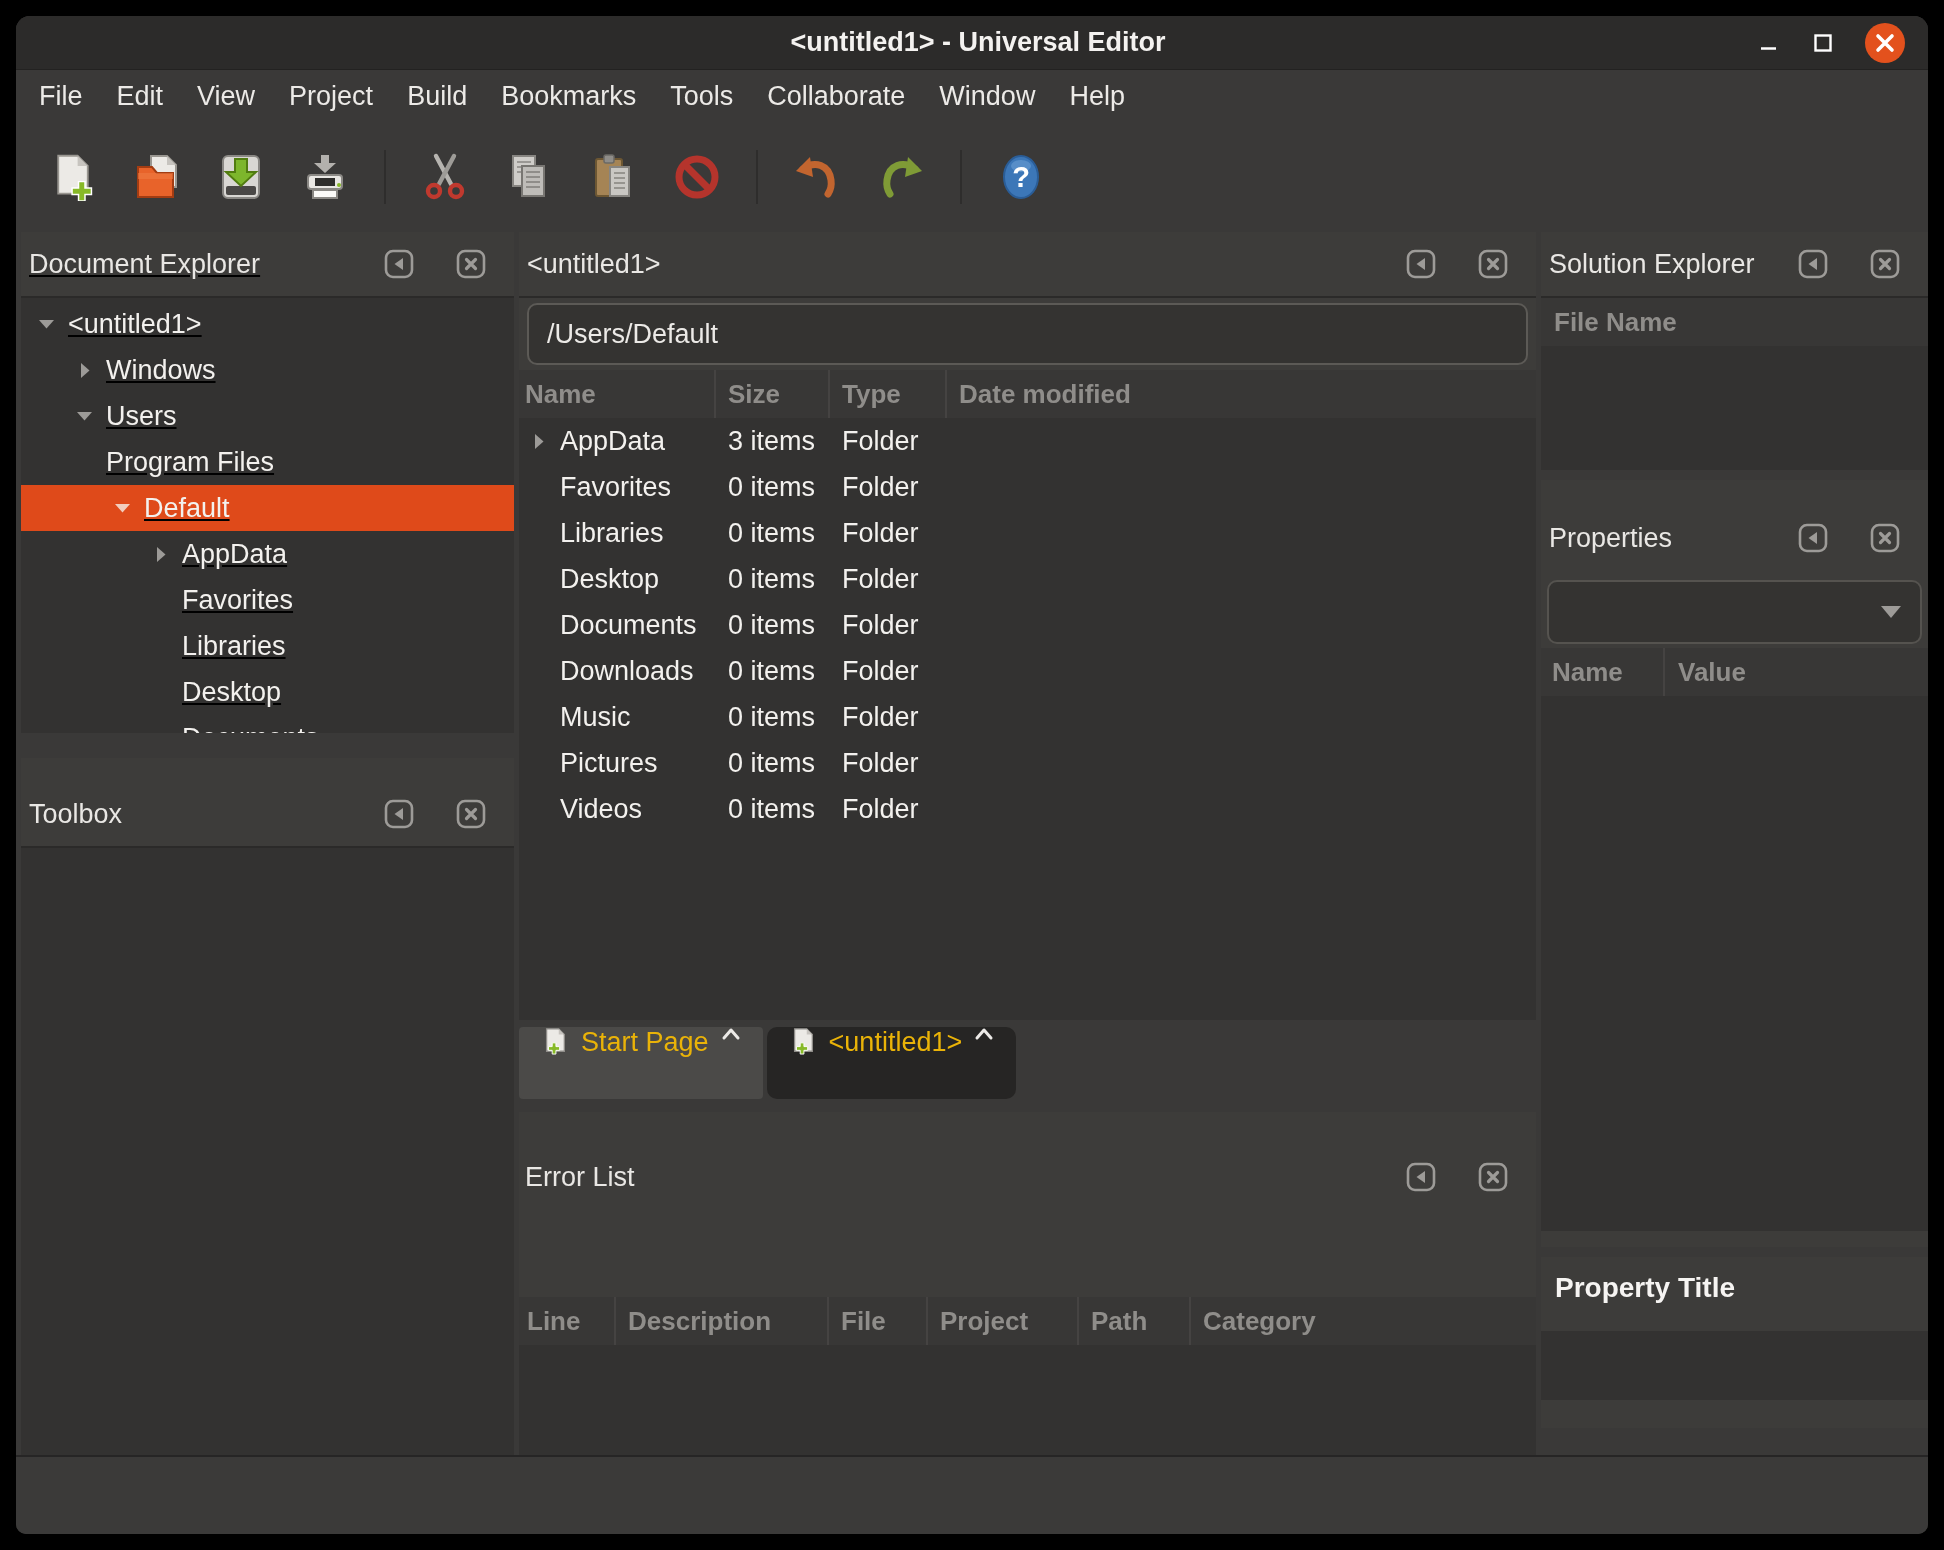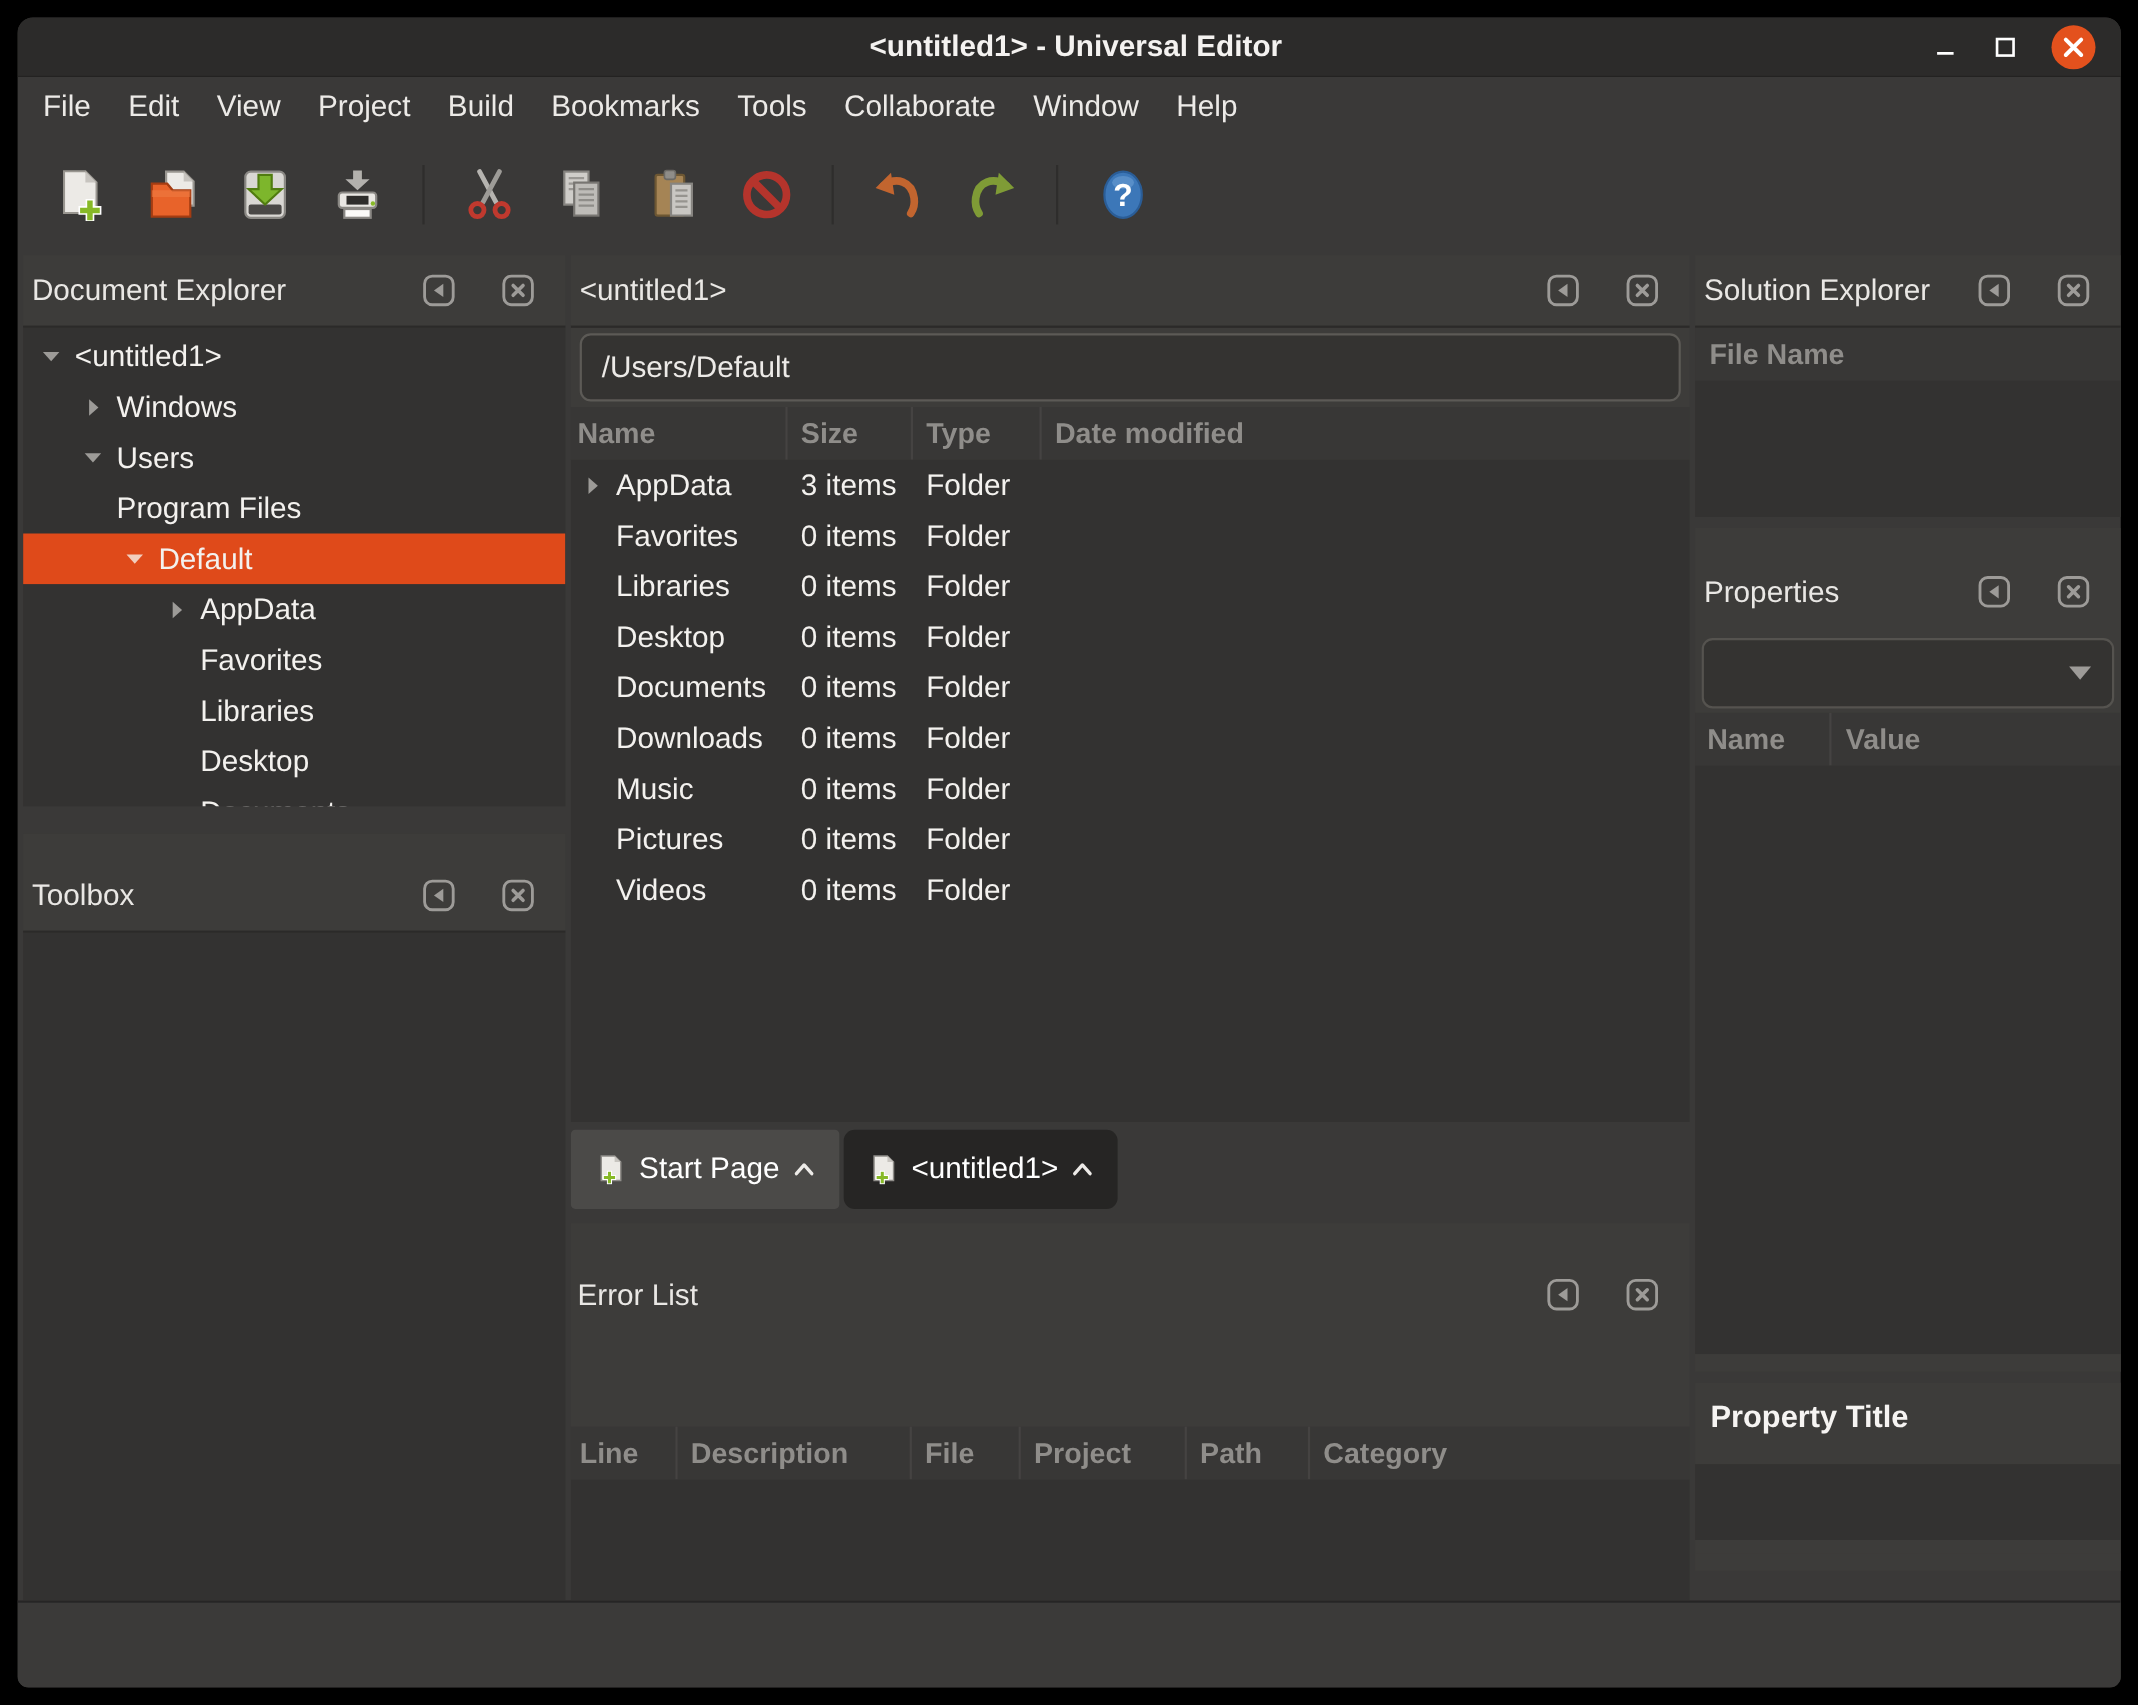--- a/index.html
+++ b/index.html
@@ -31,21 +31,21 @@
 
   .panel { background:#3d3c3a; display:flex; flex-direction:column; min-height:0; }
   .phead { height:66px; flex:none; display:flex; align-items:center; padding-left:8px;
            border-bottom:2px solid #2b2a29; }
   .ptxt { font-size:27px; color:#e9e7e4; }
   .pbtns { margin-left:auto; display:flex; gap:42px; padding-right:28px; }
   .pbtn { width:30px; height:30px; display:flex; }
   .pcontent { flex:1; min-height:0; background:#333231; overflow:hidden; }
 
   
-  .doc-exp { height:501px; flex:none; margin-bottom:25px; }
+  .doc-exp { height:501px; flex:none; margin-bottom:25px;text-decoration:underline; }
   .toolbox { flex:1; }
   .toolbox .phead { height:90px; padding-top:24px; }
   .tree { padding-top:3px; }
   .trow { height:46px; display:flex; align-items:center; color:#f3f1ee; font-size:27px; }
   .tw { width:26px; height:26px; flex:none; margin-right:9px; display:flex; align-items:center; justify-content:center; }
   .lvl0 { padding-left:12px; } .lvl1 { padding-left:50px; }
   .lvl2 { padding-left:88px;align-items:center; } .lvl3 { padding-left:126px; }
   .trow.sel { background:#df4a1a; }
   .ar { width:21px; height:21px; }
   .ar .f { fill:#9d9b98; }
@@ -60,22 +60,22 @@
            color:#8f8d8a; font-weight:bold; font-size:26px; }
   .th { display:flex; align-items:center; padding-left:12px; border-right:2px solid #454342; }
   .c0 { width:197px; padding-left:6px; } .c1 { width:114px; } .c2 { width:117px; }
   .c3 { flex:1; border-right:none; }
   .frows { flex:1; background:#333231; overflow:hidden; }
   .frow { height:46px; display:flex; align-items:center; color:#f3f1ee; font-size:27px; }
   .fc { padding-left:12px; }
   .fc.c0 { padding-left:6px; display:flex; align-items:center; }
 
   .tabstrip { height:85px; flex:none; display:flex; align-items:center; }
-  .tab { height:72px; display:flex; align-items:center; gap:12px; padding:0 22px;
-         font-size:27px; color:#ffffff; }
+  .tab { height:72px; display:flex; align-items:flex-start; gap:12px; padding:0 22px;
+         font-size:27px; color:#eab308; }
   .tab.active { background:#4b4a48; border-radius:4px; }
   .tab.inactive { background:#262524; border-radius:10px; margin-left:4px; }
   .doc-ic svg { width:28px; height:28px; display:block; }
   .chev svg { width:20px; height:14px; display:block; }
 
   .err-panel { flex:1; margin-top:7px; }
   .err-head { height:130px; flex:none; display:flex; align-items:center; padding-left:6px; }
   .err-spacer { height:55px; flex:none; }
   .e0 { width:97px; padding-left:8px; } .e1 { width:213px; } .e2 { width:99px; }
   .e3 { width:151px; } .e4 { width:112px; } .e5 { flex:1; border-right:none; }

